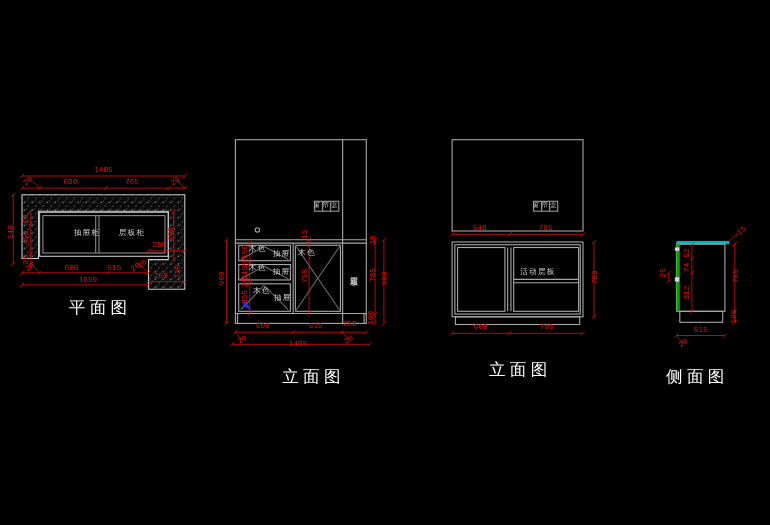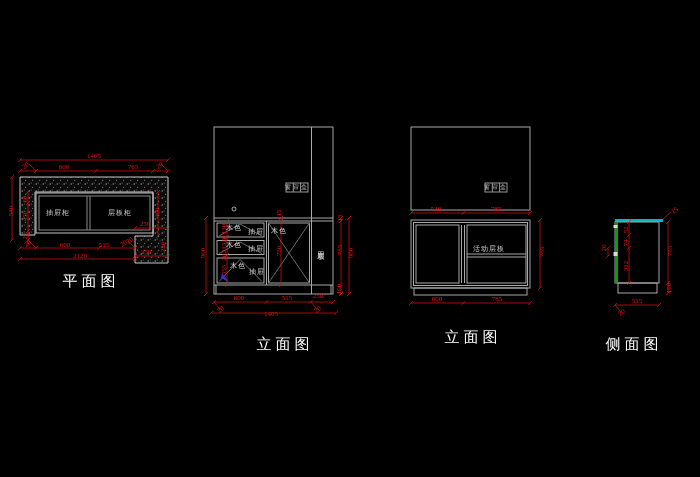--- a/index.html
+++ b/index.html
@@ -1,17 +1,17 @@
 <!DOCTYPE html>
 <html><head>
 <meta charset="utf-8">
 <style>
   html,body{margin:0;padding:0;background:#000;}
   .stage{position:relative;width:700px;height:477px;background:#000;overflow:hidden;
-         font-family:Liberation Serif, serif;}
+         font-family:Liberation Mono, monospace;}
   .stage svg{position:absolute;left:0;top:0;}
   .lbl{position:absolute;transform:translate(-50%,-50%);white-space:nowrap;line-height:1;}
   .dim{color:#e81010;font-size:7px;}
   .rot{transform:translate(-50%,-50%) rotate(-90deg);}
   .slant{transform:translate(-50%,-50%) rotate(-34deg);}
   .cn{color:#cfcfcf;font-size:7px;letter-spacing:1px;}
   .cnbox{color:#c0c0c0;font-size:6px;letter-spacing:2px;}
   .vcn{color:#cfcfcf;font-size:7px;writing-mode:vertical-rl;text-orientation:upright;letter-spacing:1px;}
   .title{color:#ffffff;font-size:15px;letter-spacing:4px;}
 </style>
@@ -126,37 +126,37 @@
       <line x1="608" y1="248" x2="608" y2="256"></line>
       <line x1="629" y1="222" x2="629" y2="283"></line>
       <path d="M666,224L670,220M666,285L670,281M666,295L670,291M613,307L617,303M657,307L661,303M606,250L610,246M606,258L610,254M627,224L631,220M627,237L631,233M627,250L631,246M627,285L631,281"></path>
       <path d="M663,219L671,212M615,305L621,312"></path>
     </g>
   </svg>
 
   <div class="lbl dim" style="left:94px;top:156px">1405</div>
   <div class="lbl dim slant" style="left:26px;top:166px">20</div>
   <div class="lbl dim" style="left:64px;top:167px">600</div>
-  <div class="lbl dim" style="left:133px;top:167px">765</div>
+  <div class="lbl dim" style="left:120px;top:167px">765</div>
   <div class="lbl dim slant" style="left:160px;top:166px">20</div>
   <div class="lbl dim rot" style="left:11px;top:211px">540</div>
   <div class="lbl dim rot" style="left:25px;top:199px">60</div>
   <div class="lbl dim rot" style="left:25px;top:216px">450</div>
   <div class="lbl dim rot" style="left:25px;top:236px">20</div>
   <div class="lbl dim rot" style="left:157px;top:213px">460</div>
   <div class="lbl dim" style="left:145px;top:224px">250</div>
   <div class="lbl dim slant" style="left:130px;top:241px">20</div>
   <div class="lbl dim rot" style="left:163px;top:247px">220</div>
   <div class="lbl dim" style="left:146px;top:252px">250</div>
   <div class="lbl dim slant" style="left:28px;top:244px">20</div>
   <div class="lbl dim" style="left:65px;top:245px">600</div>
   <div class="lbl dim" style="left:104px;top:245px">515</div>
   <div class="lbl dim slant" style="left:124px;top:244px">20</div>
-  <div class="lbl dim" style="left:80px;top:256px">2120</div>
-  <div class="lbl cn" style="left:58px;top:213px">抽屉柜</div>
+  <div class="lbl dim" style="left:80px;top:256px">1659</div>
+  <div class="lbl cn" style="left:79px;top:213px">抽屉柜</div>
   <div class="lbl cn" style="left:120px;top:213px">层板柜</div>
   <div class="lbl title" style="left:91px;top:281px">平面图</div>
 
   <div class="lbl dim rot" style="left:203px;top:253px">900</div>
   <div class="lbl dim rot" style="left:224px;top:229px">150</div>
   <div class="lbl dim rot" style="left:224px;top:239px">20</div>
   <div class="lbl dim rot" style="left:224px;top:248px">215</div>
   <div class="lbl dim rot" style="left:224px;top:257px">20</div>
   <div class="lbl dim rot" style="left:224px;top:270px">355</div>
   <div class="lbl dim rot" style="left:279px;top:213px">15</div>

